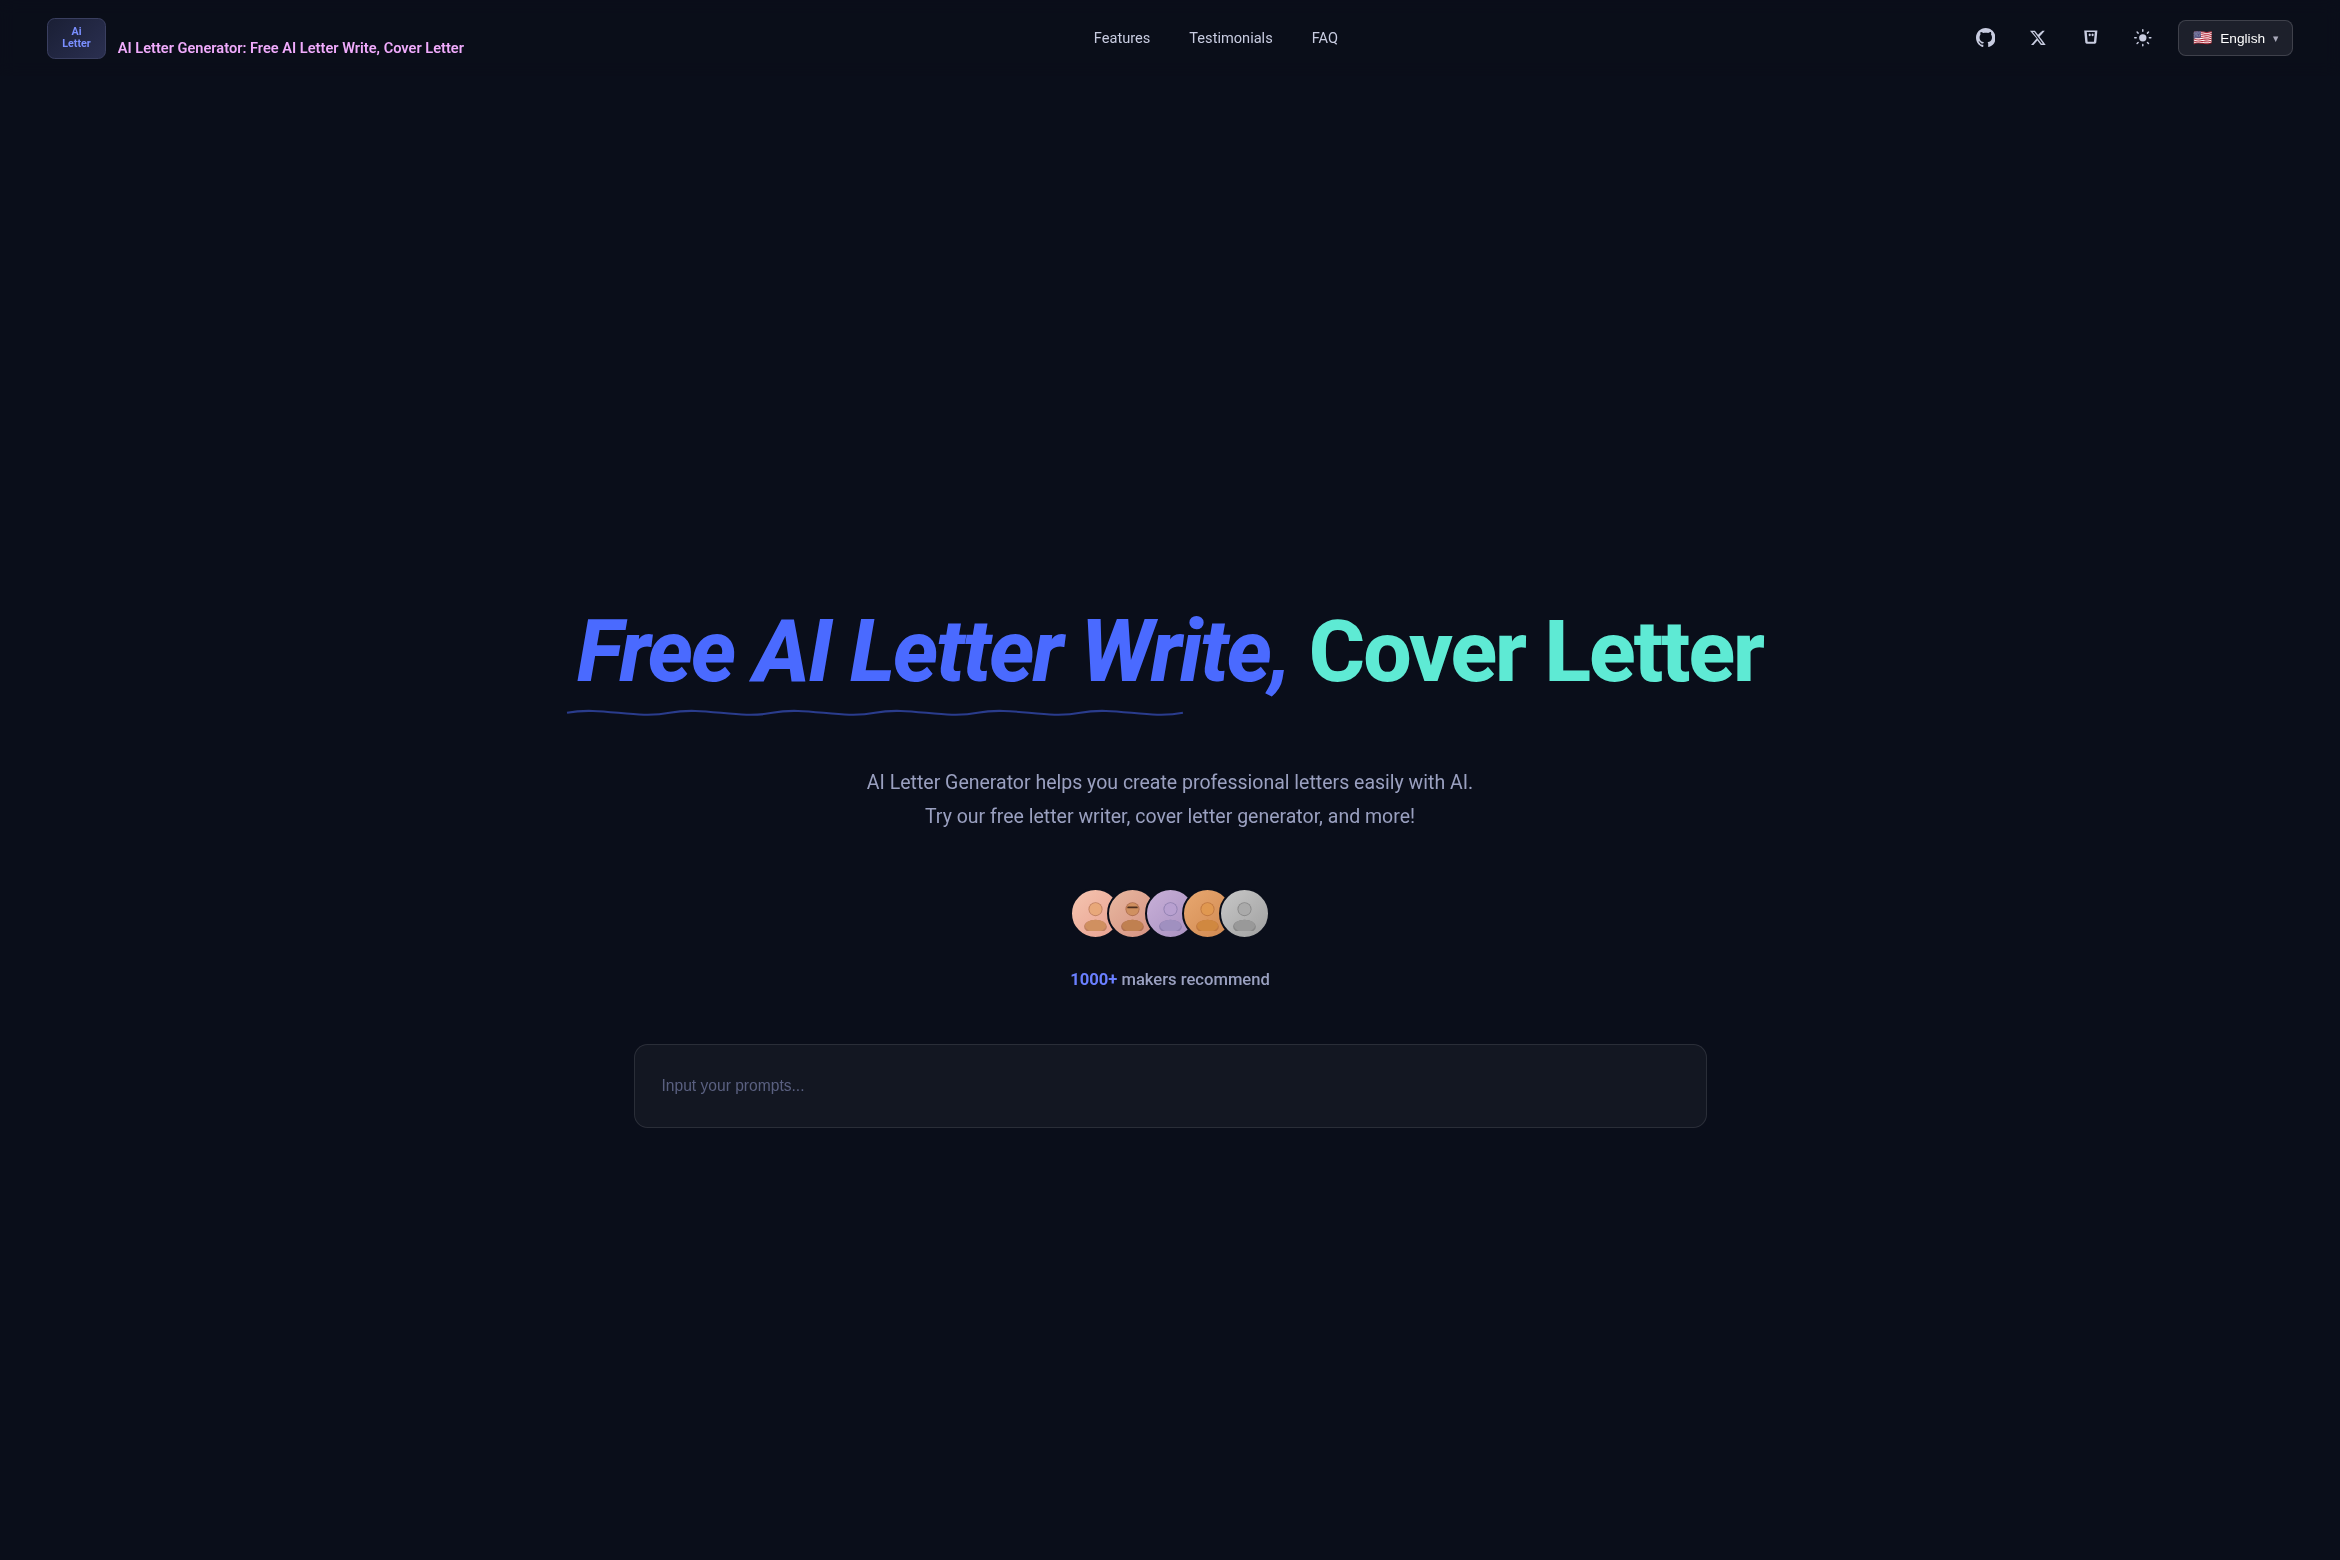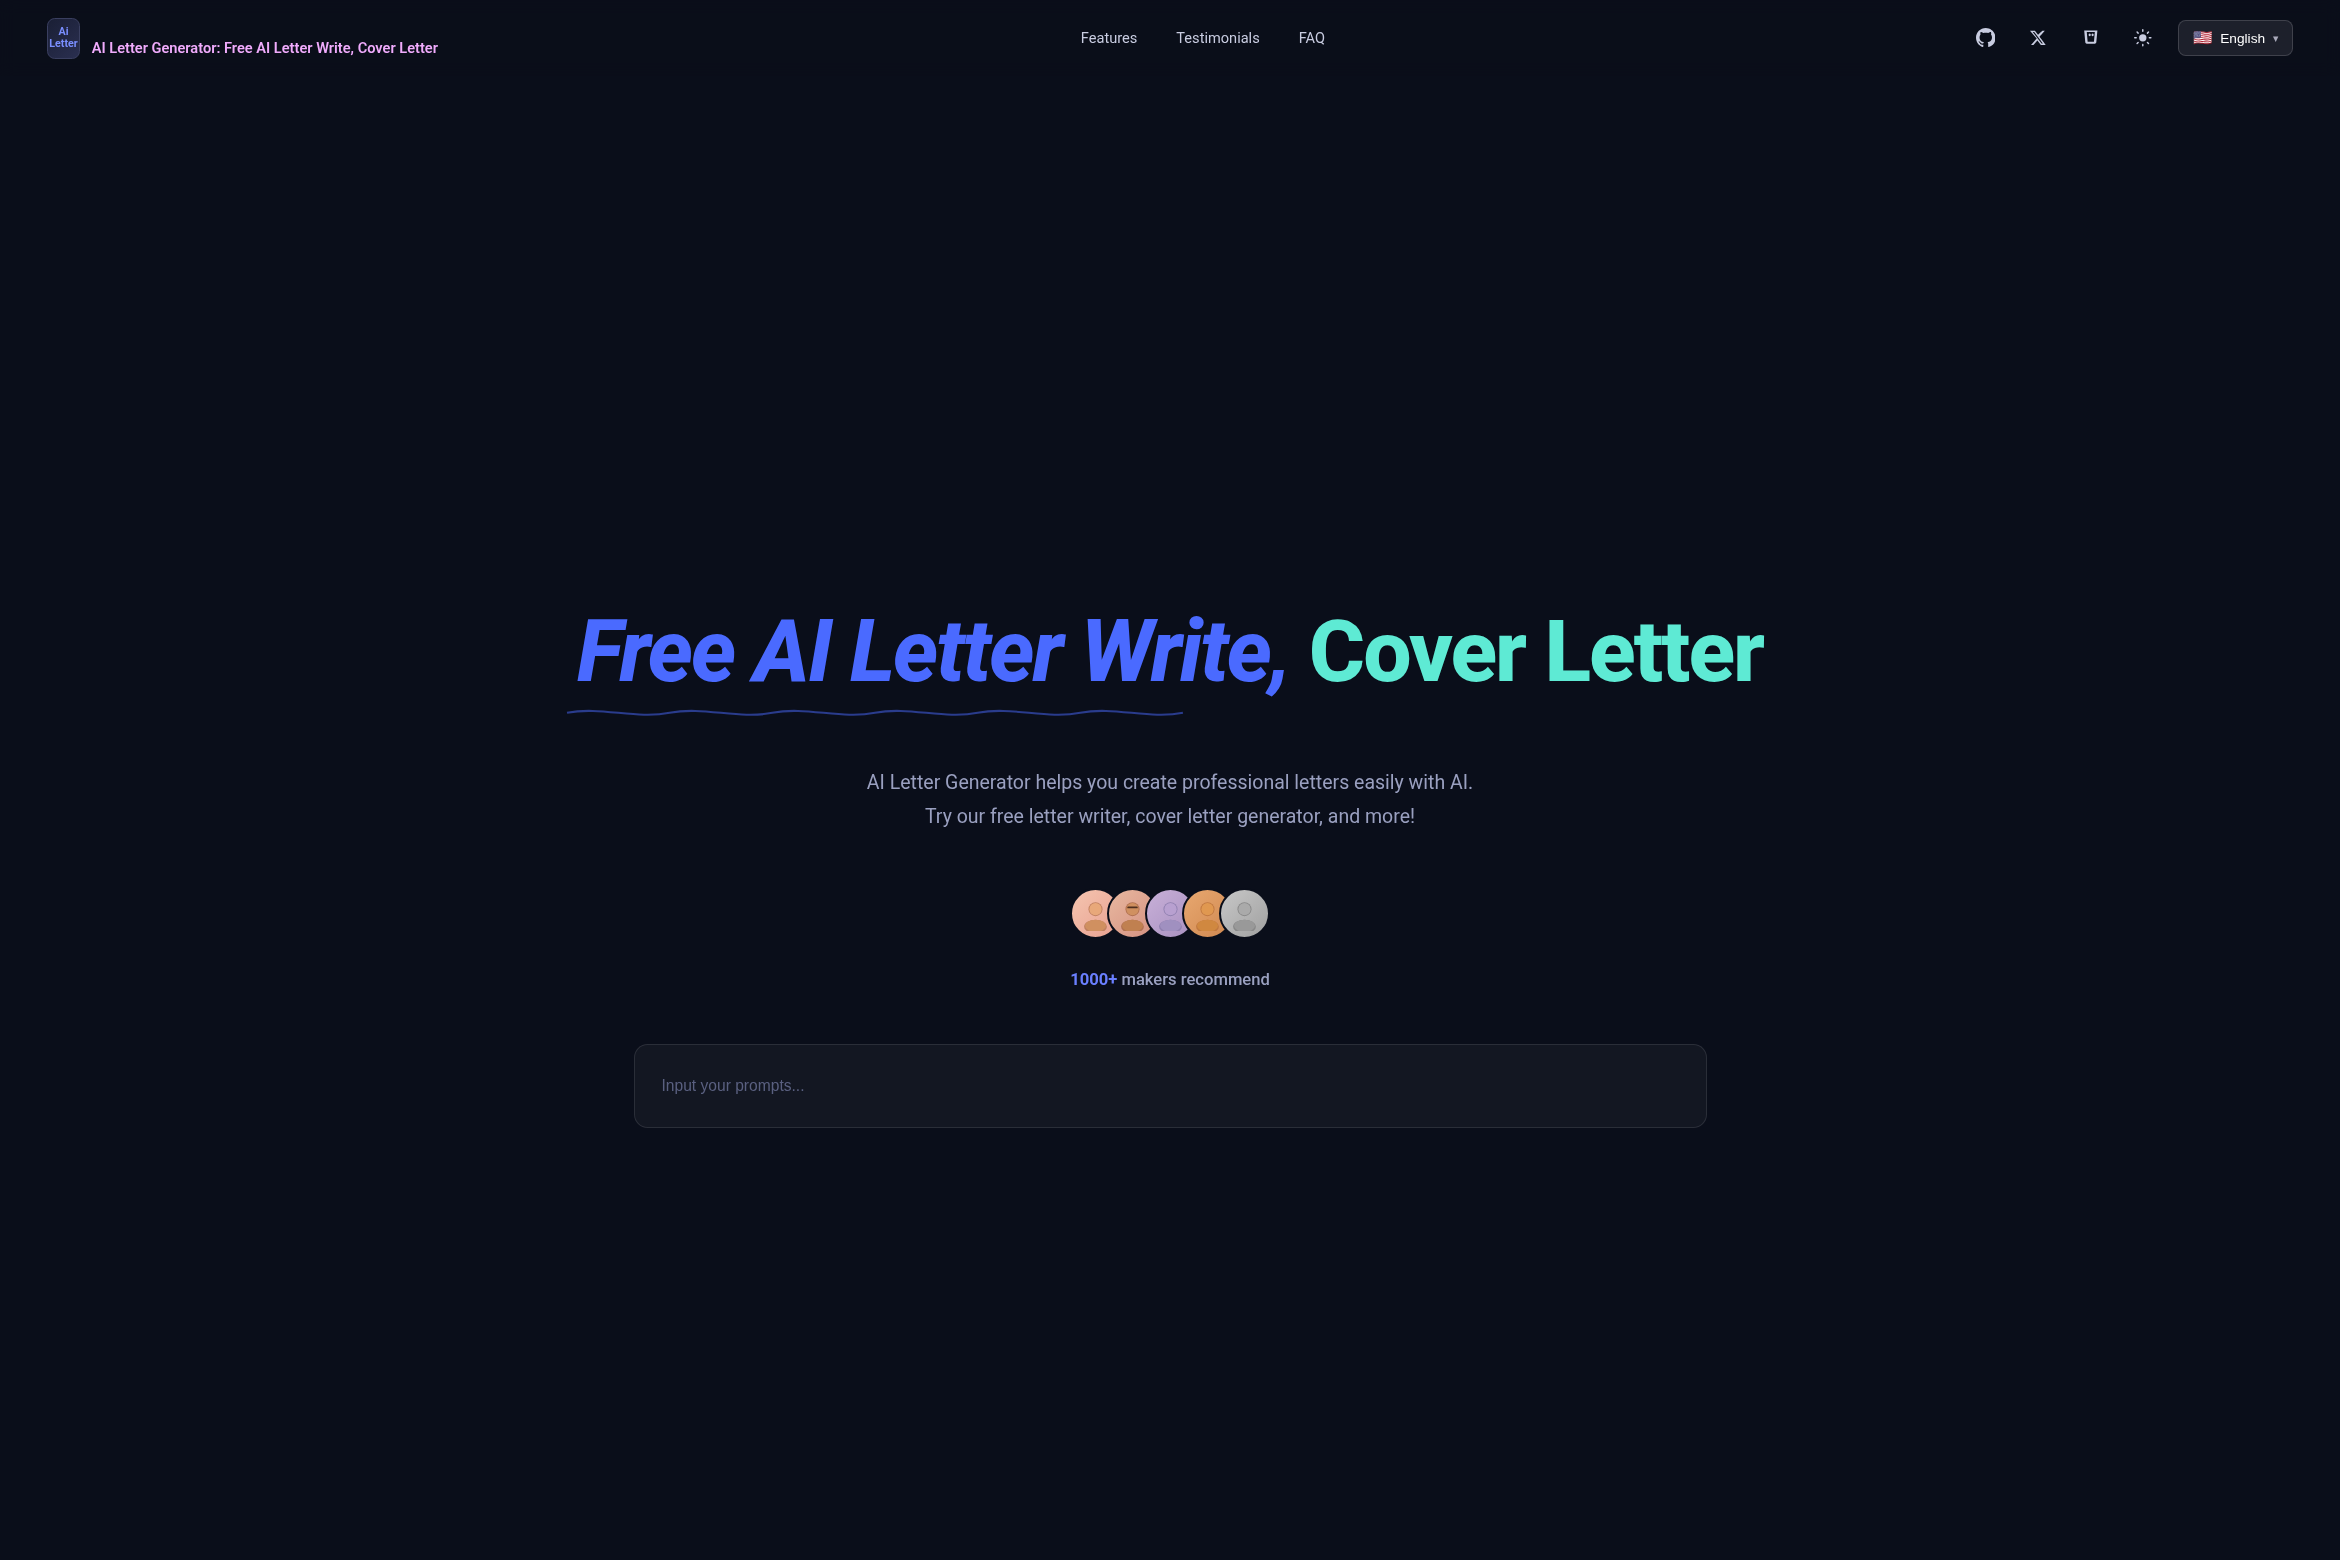--- a/index.html
+++ b/index.html
@@ -31,21 +31,21 @@
       backdrop-filter: blur(7.8px);
     }
 
     .navbar-left {
       display: flex;
       align-items: center;
       gap: 11.7px;
     }
 
     .logo-box {
-      width: 33px;
+      width: 59px;
       height: 41px;
       background: linear-gradient(135deg, #1a1f35 0%, #2a2f50 100%);
       border: 1px solid #3a3f60;
       border-radius: 7.8px;
       display: flex;
       align-items: center;
       justify-content: center;
       font-size: 10.7px;
       font-weight: 700;
       color: #7a8fff;

